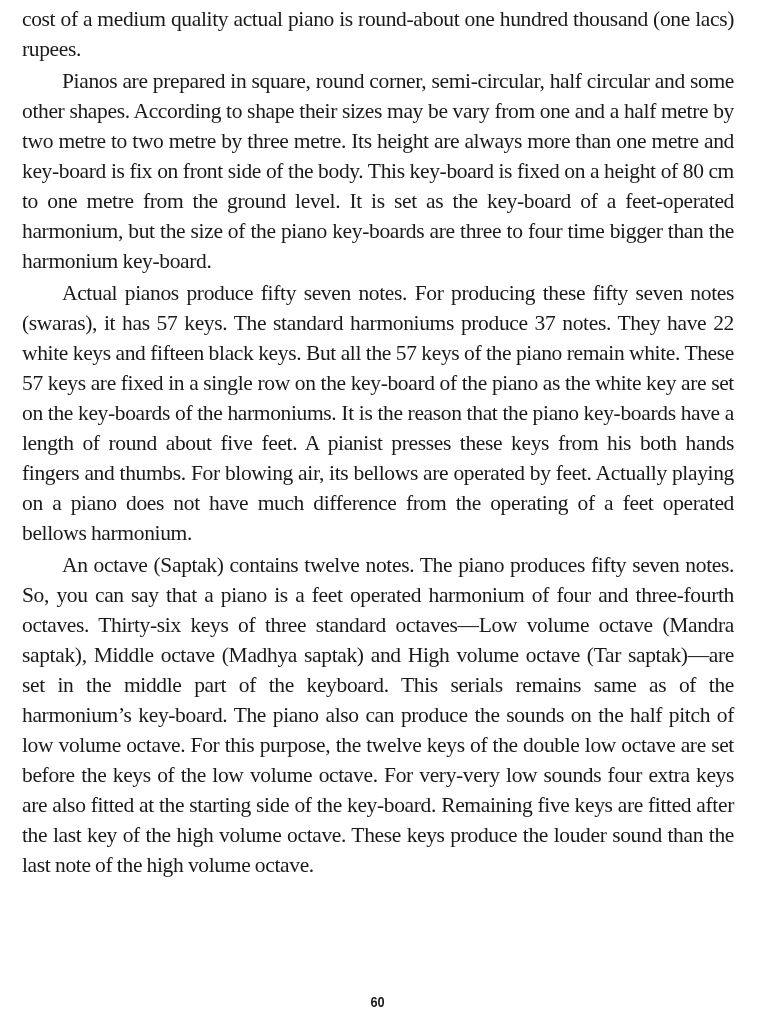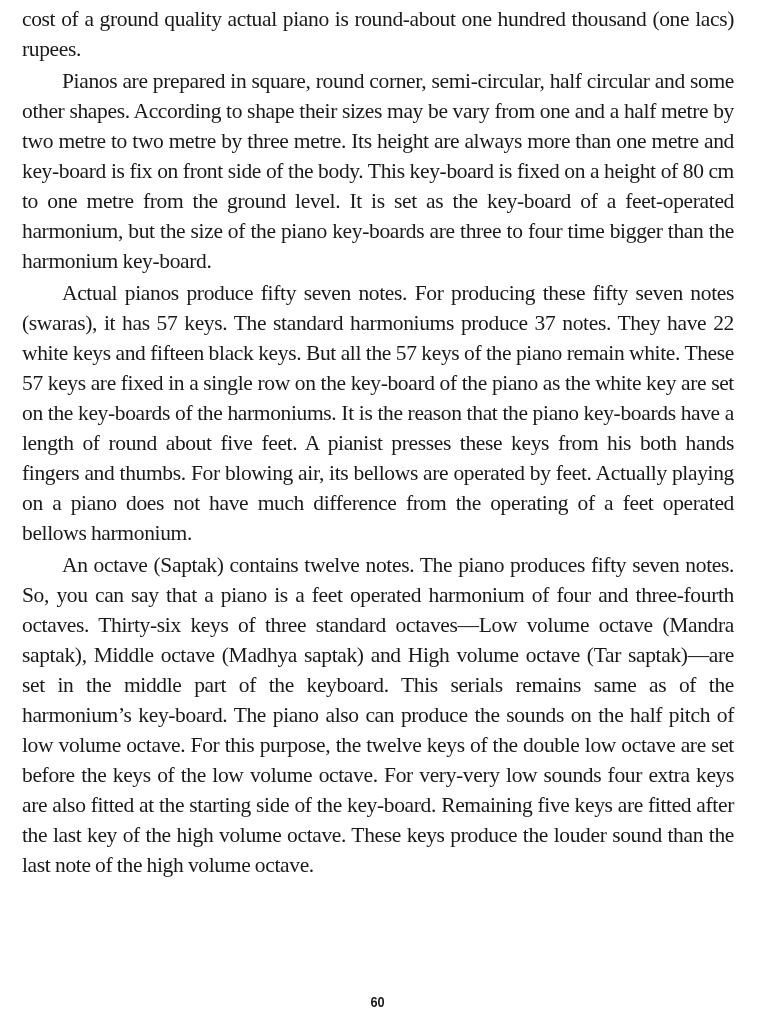--- a/index.html
+++ b/index.html
@@ -23,19 +23,19 @@
     text-align: center;
     font-family: "Liberation Sans", sans-serif;
     font-weight: bold; font-size: 15px;
     transform: scaleX(0.85);
   }
 </style>
 </head>
 <body>
 
 <div class="page-body">
-  <p>cost of a ground quality actual piano is round-about one hundred thousand (one lacs) rupees.</p>
+  <p>cost of a medium quality actual piano is round-about one hundred thousand (one lacs) rupees.</p>
   <p class="indent">Pianos are prepared in square, round corner, semi-circular, half circular and some other shapes. According to shape their sizes may be vary from one and a half metre by two metre to two metre by three metre. Its height are always more than one metre and key-board is fix on front side of the body. This key-board is fixed on a height of 80 cm to one metre from the ground level. It is set as the key-board of a feet-operated harmonium, but the size of the piano key-boards are three to four time bigger than the harmonium key-board.</p>
   <p class="indent">Actual pianos produce fifty seven notes. For producing these fifty seven notes (swaras), it has 57 keys. The standard harmoniums produce 37 notes. They have 22 white keys and fifteen black keys. But all the 57 keys of the piano remain white. These 57 keys are fixed in a single row on the key-board of the piano as the white key are set on the key-boards of the harmoniums. It is the reason that the piano key-boards have a length of round about five feet. A pianist presses these keys from his both hands fingers and thumbs. For blowing air, its bellows are operated by feet. Actually playing on a piano does not have much difference from the operating of a feet operated bellows harmonium.</p>
   <p class="indent">An octave (Saptak) contains twelve notes. The piano produces fifty seven notes. So, you can say that a piano is a feet operated harmonium of four and three-fourth octaves. Thirty-six keys of three standard octaves—Low volume octave (Mandra saptak), Middle octave (Madhya saptak) and High volume octave (Tar saptak)—are set in the middle part of the keyboard. This serials remains same as of the harmonium’s key-board. The piano also can produce the sounds on the half pitch of low volume octave. For this purpose, the twelve keys of the double low octave are set before the keys of the low volume octave. For very-very low sounds four extra keys are also fitted at the starting side of the key-board. Remaining five keys are fitted after the last key of the high volume octave. These keys produce the louder sound than the last note of the high volume octave.</p>
 </div>
 
 <div class="page-number">60</div>
 
 </body></html>

